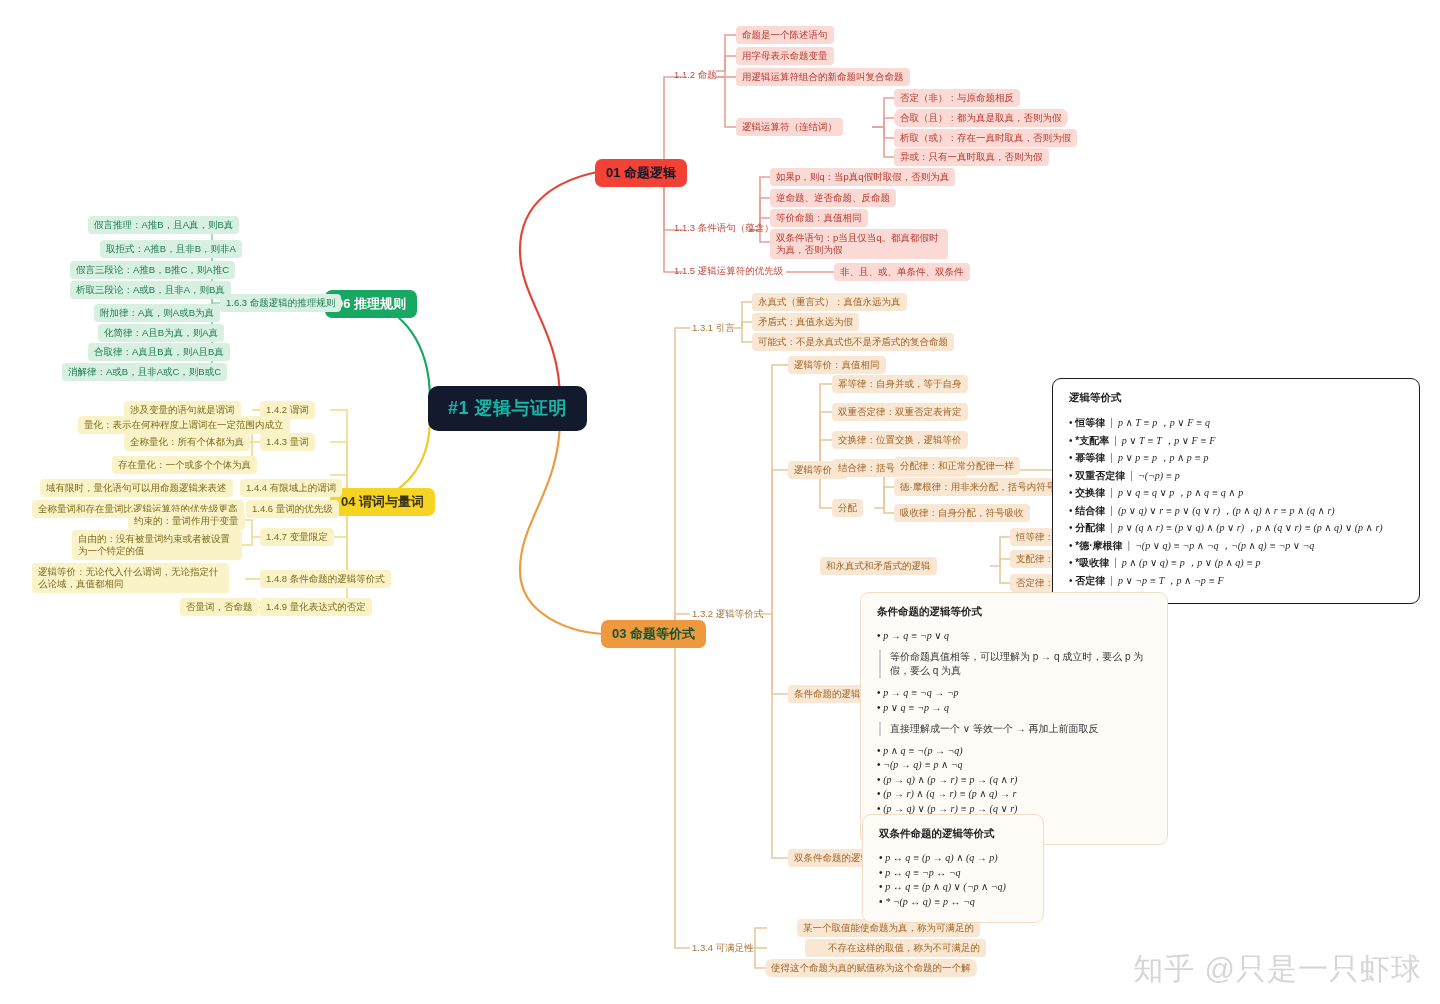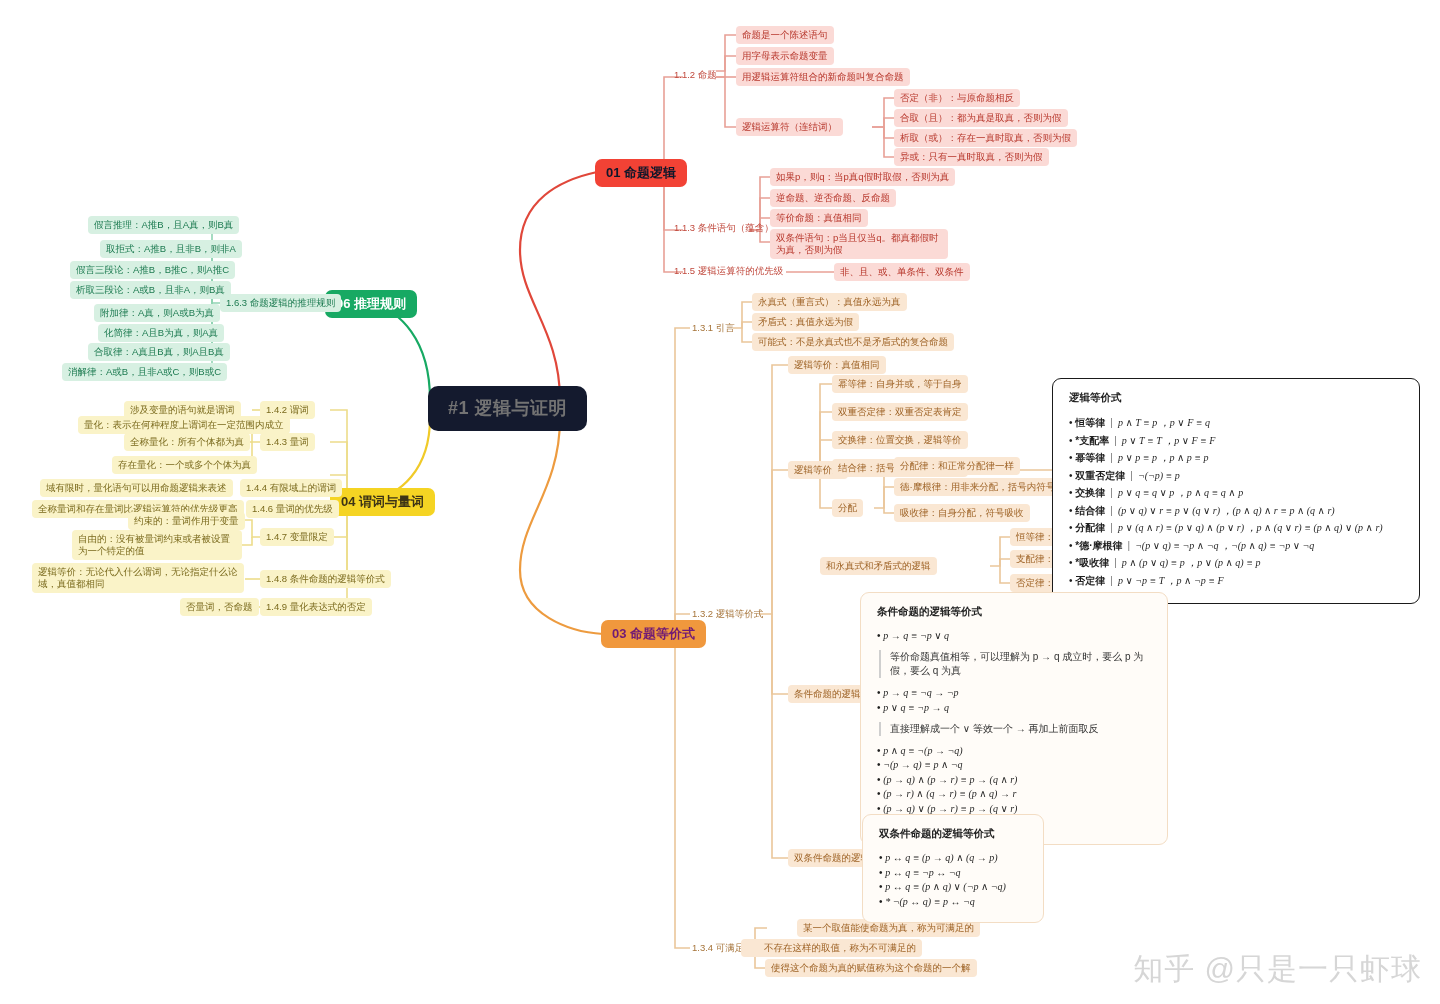--- a/index.html
+++ b/index.html
@@ -27,34 +27,34 @@
     align-items: center;
     border-radius: 5px;
     padding: 3px 7px;
     line-height: 1.25;
     white-space: pre-wrap;
   }
 
   
   .root {
     background: #141a2e;
-    color: #737373;
+    color: #14b8a6;
     font-size: 18px;
     font-weight: bold;
     border-radius: 10px;
     padding: 11px 20px;
     letter-spacing: .5px;
   }
 
   
   .branch { font-size: 13px; font-weight: bold; border-radius: 7px; padding: 6px 11px; }
   .branch.red    { background: #f24235; color: #0f172a; }
   .branch.green  { background: #17a963; color: #ffffff; }
   .branch.yellow { background: #f5d423; color: #3d3416; }
-  .branch.orange { background: #f0983d; color: #701a75; }
+  .branch.orange { background: #f0983d; color: #14532d; }
 
   
   .leaf { font-size: 9.5px; border-radius: 4px; padding: 3px 6px; }
   .leaf.red    { background: #fbdad6; color: #b7372c; }
   .leaf.green  { background: #d7f0e2; color: #1c7a50; }
   .leaf.yellow { background: #faf3c8; color: #7a6a1d; }
   .leaf.orange { background: #fae7d3; color: #9e6326; }
   .leaf.plainred    { color: #c0483c; background: transparent; }
   .leaf.plainorange { color: #a6743a; background: transparent; }
 
@@ -209,21 +209,21 @@
   <div class="node branch yellow" style="left:330px; top:488px;">04 谓词与量词</div>
   <div class="node branch orange" style="left:601px; top:620px;">03 命题等价式</div>
 
   <div class="node leaf plainred" style="left:668px; top:66px;">1.1.2 命题</div>
   <div class="node leaf red" style="left:736px; top:26px;">命题是一个陈述语句</div>
   <div class="node leaf red" style="left:736px; top:47px;">用字母表示命题变量</div>
   <div class="node leaf red" style="left:736px; top:68px;">用逻辑运算符组合的新命题叫复合命题</div>
 
   <div class="node leaf red" style="left:736px; top:118px;">逻辑运算符（连结词）</div>
   <div class="node leaf red" style="left:894px; top:89px;">否定（非）：与原命题相反</div>
-  <div class="node leaf red" style="left:894px; top:109px;">合取（且）：都为真是取真，否则为假</div>
+  <div class="node leaf red" style="left:894px; top:109px;border-radius:7px;">合取（且）：都为真是取真，否则为假</div>
   <div class="node leaf red" style="left:894px; top:129px;">析取（或）：存在一真时取真，否则为假</div>
   <div class="node leaf red" style="left:894px; top:148px;">异或：只有一真时取真，否则为假</div>
 
   <div class="node leaf plainred" style="left:668px; top:219px;">1.1.3 条件语句（蕴含）</div>
   <div class="node leaf red" style="left:770px; top:168px;">如果p，则q：当p真q假时取假，否则为真</div>
   <div class="node leaf red" style="left:770px; top:189px;">逆命题、逆否命题、反命题</div>
   <div class="node leaf red" style="left:770px; top:209px;">等价命题：真值相同</div>
   <div class="node leaf red" style="left:770px; top:229px; width:178px;">双条件语句：p当且仅当q。都真都假时为真，否则为假</div>
 
   <div class="node leaf plainred" style="left:668px; top:262px;">1.1.5 逻辑运算符的优先级</div>
@@ -251,21 +251,21 @@
   <div class="node leaf yellow" style="left:40px; top:479px;">域有限时，量化语句可以用命题逻辑来表述</div>
 
   <div class="node leaf yellow" style="left:246px; top:500px;">1.4.6 量词的优先级</div>
   <div class="node leaf yellow" style="left:32px; top:500px;">全称量词和存在量词比逻辑运算符的优先级更高</div>
 
   <div class="node leaf yellow" style="left:260px; top:528px;">1.4.7 变量限定</div>
   <div class="node leaf yellow" style="left:128px; top:512px;">约束的：量词作用于变量</div>
   <div class="node leaf yellow" style="left:72px; top:530px; width:170px;">自由的：没有被量词约束或者被设置为一个特定的值</div>
 
   <div class="node leaf yellow" style="left:260px; top:570px;">1.4.8 条件命题的逻辑等价式</div>
-  <div class="node leaf yellow" style="left:32px; top:563px; width:212px;">逻辑等价：无论代入什么谓词，无论指定什么论域，真值都相同</div>
+  <div class="node leaf yellow" style="left:32px; top:563px; width:197px;">逻辑等价：无论代入什么谓词，无论指定什么论域，真值都相同</div>
 
   <div class="node leaf yellow" style="left:260px; top:598px;">1.4.9 量化表达式的否定</div>
   <div class="node leaf yellow" style="left:180px; top:598px;">否量词，否命题</div>
 
   <div class="node leaf plainorange" style="left:686px; top:319px;">1.3.1 引言</div>
   <div class="node leaf orange" style="left:752px; top:293px;">永真式（重言式）：真值永远为真</div>
   <div class="node leaf orange" style="left:752px; top:313px;">矛盾式：真值永远为假</div>
   <div class="node leaf orange" style="left:752px; top:333px;">可能式：不是永真式也不是矛盾式的复合命题</div>
 
   <div class="node leaf plainorange" style="left:686px; top:605px;">1.3.2 逻辑等价式</div>
@@ -286,22 +286,22 @@
   <div class="node leaf orange" style="left:820px; top:557px;">和永真式和矛盾式的逻辑</div>
   <div class="node leaf orange" style="left:1010px; top:528px;">恒等律：并真，或假，命题不变</div>
   <div class="node leaf orange" style="left:1010px; top:550px;">支配律：或真，并假，为真为假</div>
   <div class="node leaf orange" style="left:1010px; top:574px;">否定律：或非为真，并非为假</div>
 
   <div class="node leaf orange" style="left:788px; top:685px;">条件命题的逻辑等价式</div>
   <div class="node leaf orange" style="left:788px; top:849px;">双条件命题的逻辑等价式</div>
 
   <div class="node leaf plainorange" style="left:686px; top:939px;">1.3.4 可满足性</div>
   <div class="node leaf orange" style="left:765px; top:919px;margin-left:32px;">某一个取值能使命题为真，称为可满足的</div>
-  <div class="node leaf orange" style="left:741px; top:939px;padding-left:23px;">不存在这样的取值，称为不可满足的</div>
-  <div class="node leaf orange" style="left:765px; top:959px;">使得这个命题为真的赋值称为这个命题的一个解</div>
+  <div class="node leaf orange" style="left:805px; top:939px;padding-left:23px;">不存在这样的取值，称为不可满足的</div>
+  <div class="node leaf orange" style="left:765px; top:959px;border-radius:7px;">使得这个命题为真的赋值称为这个命题的一个解</div>
 
   <div class="panel dark" style="left:1052px; top:378px; width:368px;">
     <div class="panel-title">逻辑等价式</div>
     <div id="equiv-laws">
         <div class="panel-line"><span>• </span><span class="lawname">恒等律</span><span class="bar">|</span><span class="math">p ∧ T ≡ p ，p ∨ F ≡ q</span></div>
         <div class="panel-line"><span>• </span><span class="lawname">*支配率</span><span class="bar">|</span><span class="math">p ∨ T ≡ T ，p ∨ F ≡ F</span></div>
         <div class="panel-line"><span>• </span><span class="lawname">幂等律</span><span class="bar">|</span><span class="math">p ∨ p ≡ p ，p ∧ p ≡ p</span></div>
         <div class="panel-line"><span>• </span><span class="lawname">双重否定律</span><span class="bar">|</span><span class="math">¬(¬p) ≡ p</span></div>
         <div class="panel-line"><span>• </span><span class="lawname">交换律</span><span class="bar">|</span><span class="math">p ∨ q ≡ q ∨ p ，p ∧ q ≡ q ∧ p</span></div>
         <div class="panel-line"><span>• </span><span class="lawname">结合律</span><span class="bar">|</span><span class="math">(p ∨ q) ∨ r ≡ p ∨ (q ∨ r) ，(p ∧ q) ∧ r ≡ p ∧ (q ∧ r)</span></div>

